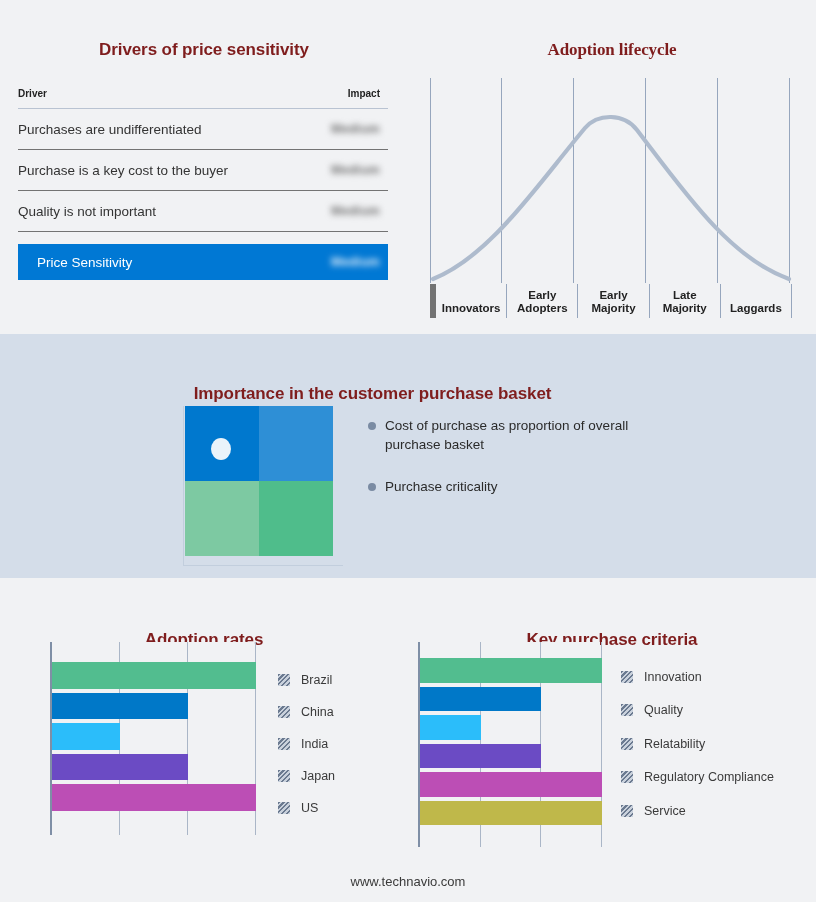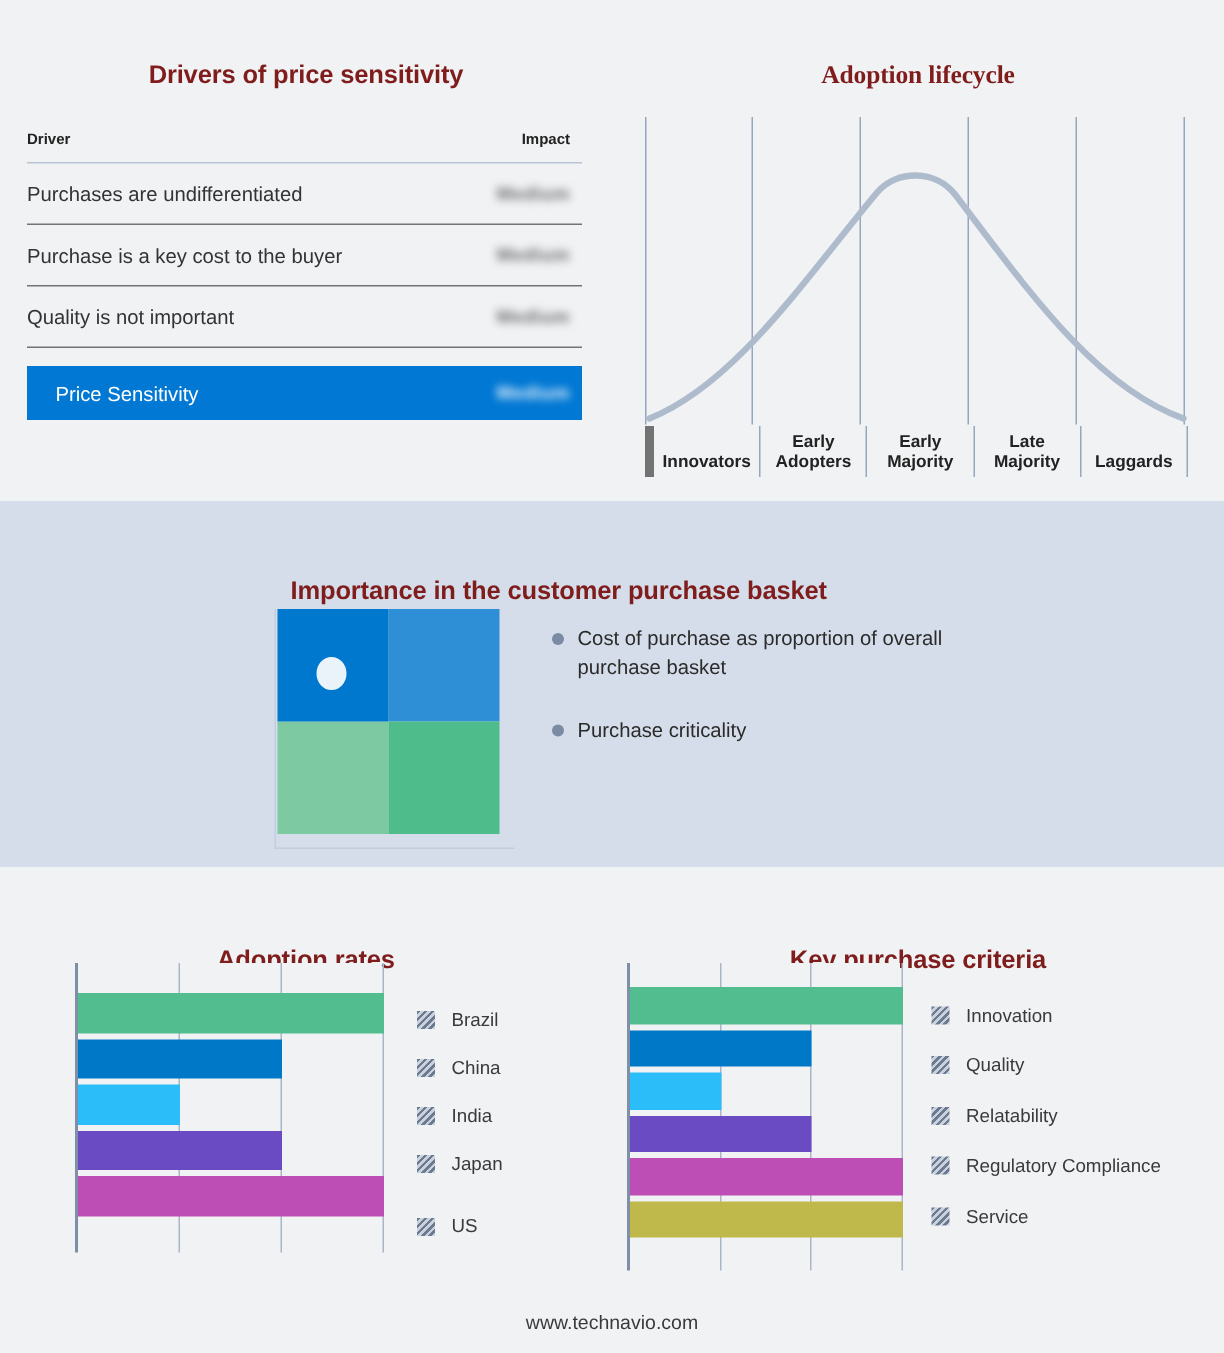--- a/index.html
+++ b/index.html
@@ -265,21 +265,21 @@
           <span class="lg-label">China</span>
         </div>
         <div class="lg-item" style="height: 32px;">
           <span class="lg-swatch"></span>
           <span class="lg-label">India</span>
         </div>
         <div class="lg-item" style="height: 32px;">
           <span class="lg-swatch"></span>
           <span class="lg-label">Japan</span>
         </div>
-        <div class="lg-item" style="height: 32px; align-items: flex-end;">
+        <div class="lg-item" style="height: 32px;">
           <span class="lg-swatch"></span>
           <span class="lg-label">US</span>
         </div>
       </div>
   </div>
 </div>
 
 <div class="panel" id="panel-criteria">
   <div class="panel-title" id="criteria-title">Key purchase criteria</div>
 

